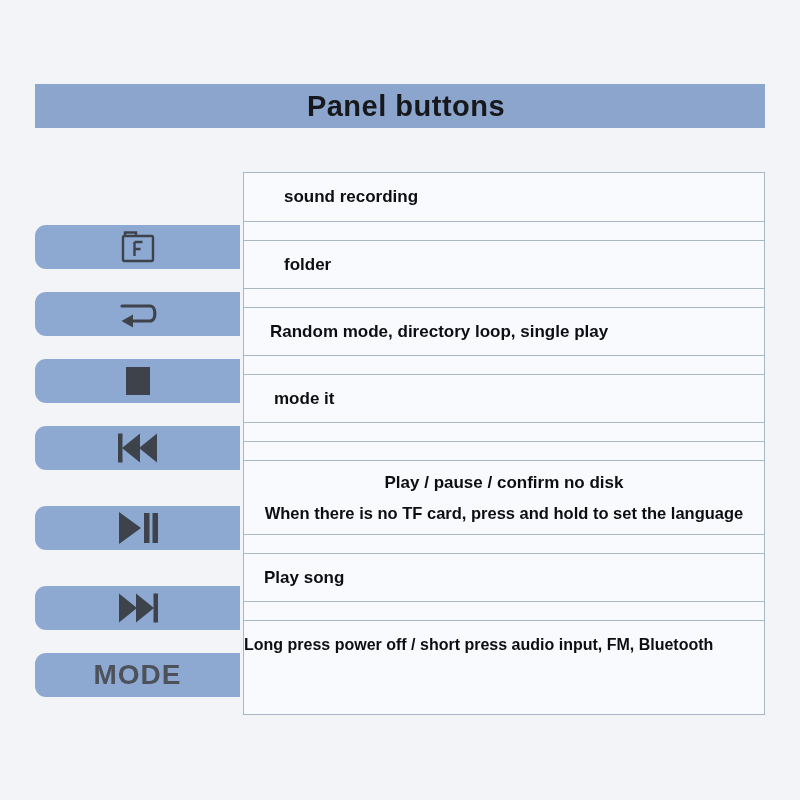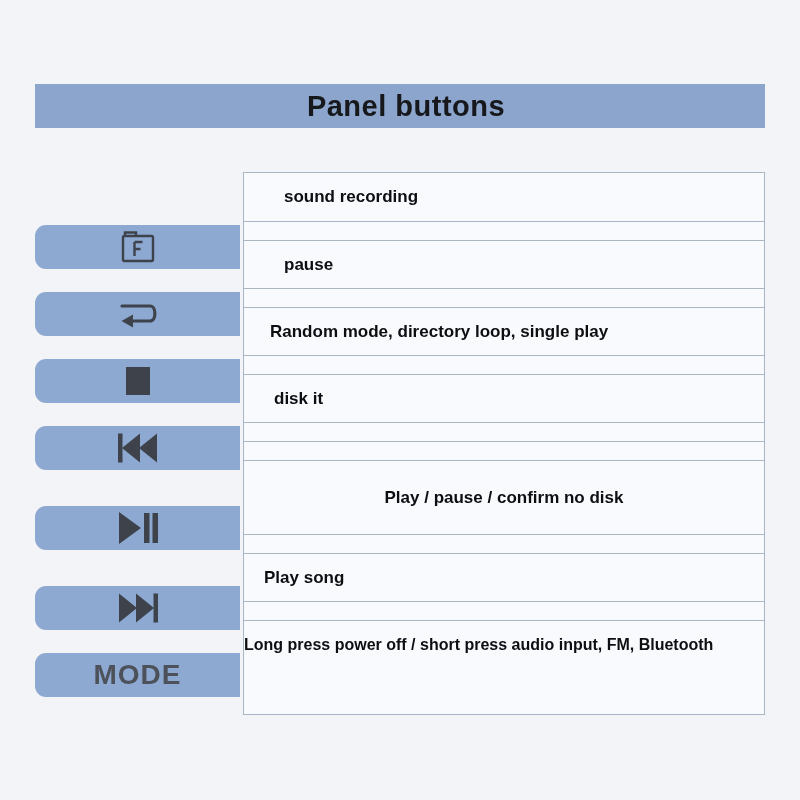--- a/index.html
+++ b/index.html
@@ -146,34 +146,35 @@
       </div>
 
     </div>
 
     <div class="rightcol">
       <div class="cell tall c1">
         <span class="desc">sound recording</span>
       </div>
       <div class="cell spacer"></div>
       <div class="cell tall c2">
-        <span class="desc">pause</span>
+        <span class="desc">folder</span>
       </div>
       <div class="cell spacer"></div>
       <div class="cell tall c3">
         <span class="desc">Random mode, directory loop, single play</span>
       </div>
       <div class="cell spacer"></div>
       <div class="cell tall c4">
-        <span class="desc">disk it</span>
+        <span class="desc">mode it</span>
       </div>
       <div class="cell spacer"></div>
       <div class="cell spacer"></div>
       <div class="cell big c6">
         <span class="desc line1">Play / pause / confirm no disk</span>
+        <span class="desc line2">When there is no TF card, press and hold to set the language</span>
       </div>
       <div class="cell spacer"></div>
       <div class="cell tall c7">
         <span class="desc">Play song</span>
       </div>
       <div class="cell spacer"></div>
       <div class="cell tall center c8">
         <span class="desc">Long press power off / short press audio input, FM, Bluetooth</span>
       </div>
     </div>

